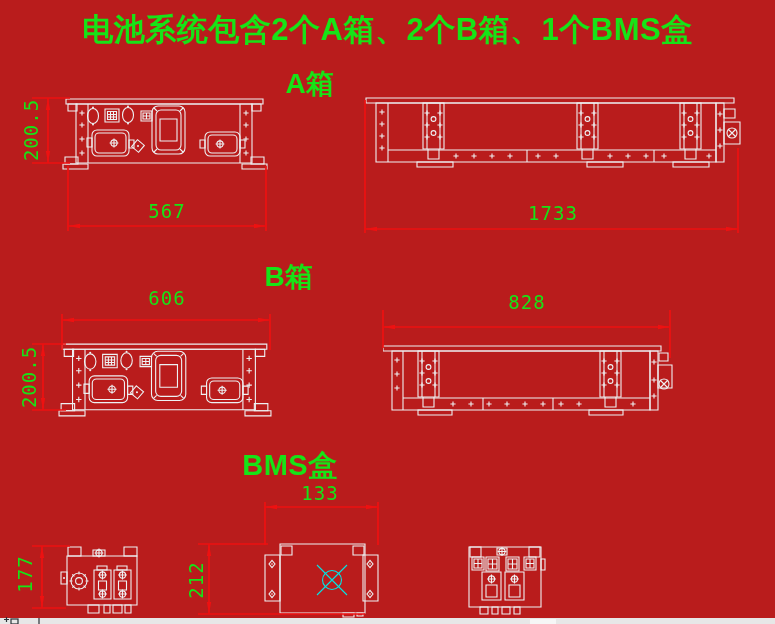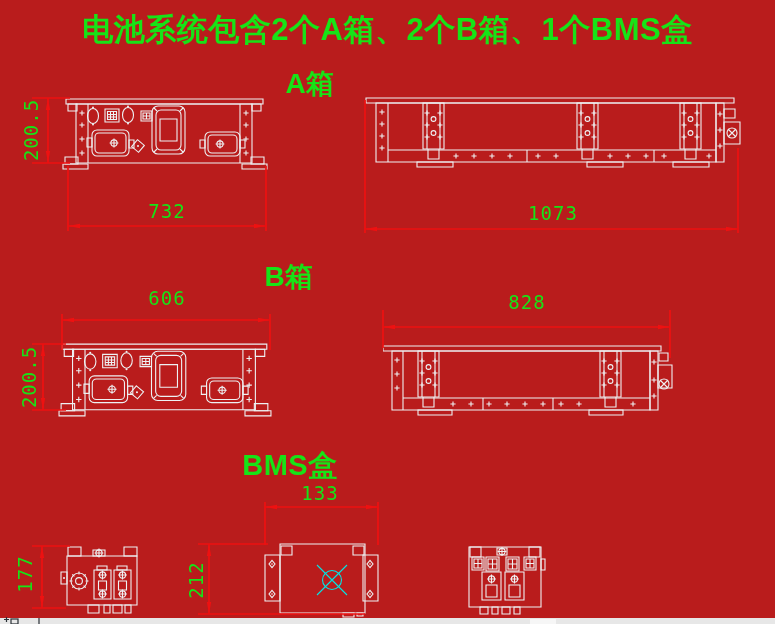--- a/index.html
+++ b/index.html
@@ -317,22 +317,22 @@
       <polygon points="209,614 206.8,602 211.2,602"></polygon>
 
     <line x1="32" y1="546" x2="70" y2="546"></line>
       <line x1="32" y1="608" x2="66" y2="608"></line>
     <line x1="42" y1="546" x2="42" y2="608"></line>
     <polygon points="42,546 39.8,558 44.2,558"></polygon>
       <polygon points="42,608 39.8,596 44.2,596"></polygon>
   </svg>
 
   <div class="gdim vdim" style="left:-4px;top:120px;width:70px">200.5</div>
-  <div class="gdim" style="left:145px;top:201px;width:44px">732</div>
-  <div class="gdim" style="left:524px;top:203px;width:58px">1073</div>
+  <div class="gdim" style="left:145px;top:201px;width:44px">567</div>
+  <div class="gdim" style="left:524px;top:203px;width:58px">1733</div>
   <div class="gdim" style="left:146px;top:288px;width:42px">606</div>
   <div class="gdim vdim" style="left:-6px;top:367px;width:70px">200.5</div>
   <div class="gdim" style="left:503px;top:292px;width:48px">828</div>
   <div class="gdim" style="left:298px;top:483px;width:44px">133</div>
   <div class="gdim vdim" style="left:171px;top:570px;width:50px">212</div>
   <div class="gdim vdim" style="left:0px;top:564px;width:50px">177</div>
 
   <div class="hbar"></div>
   <div class="hbar-thumb"></div>
   <svg class="sbicons" width="60" height="9" viewBox="0 0 60 9">

